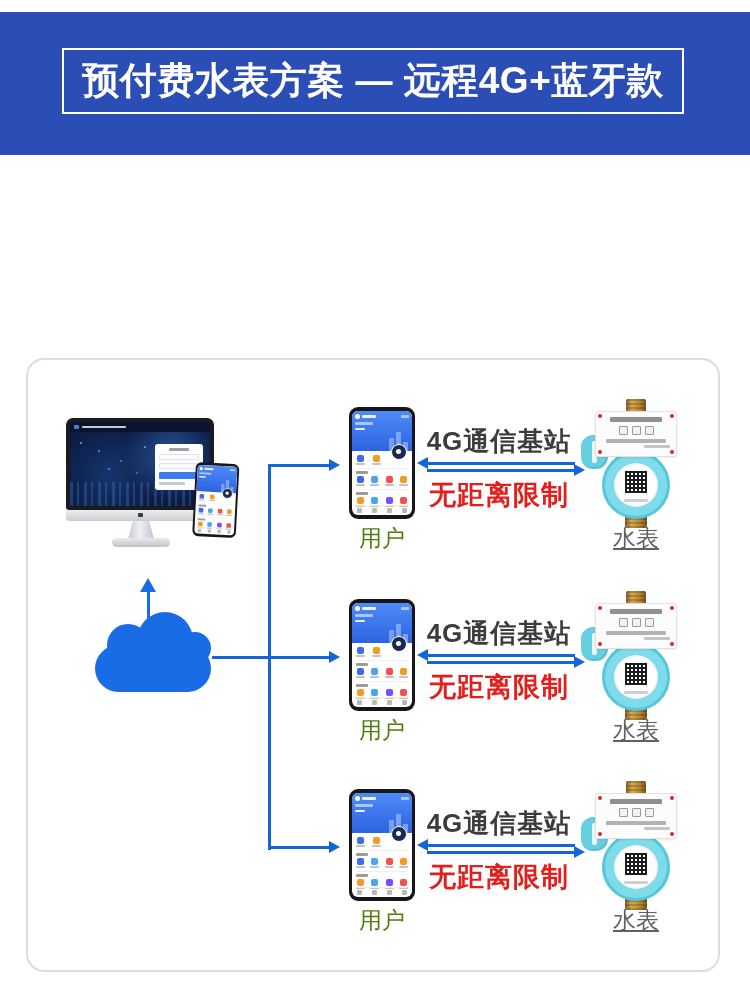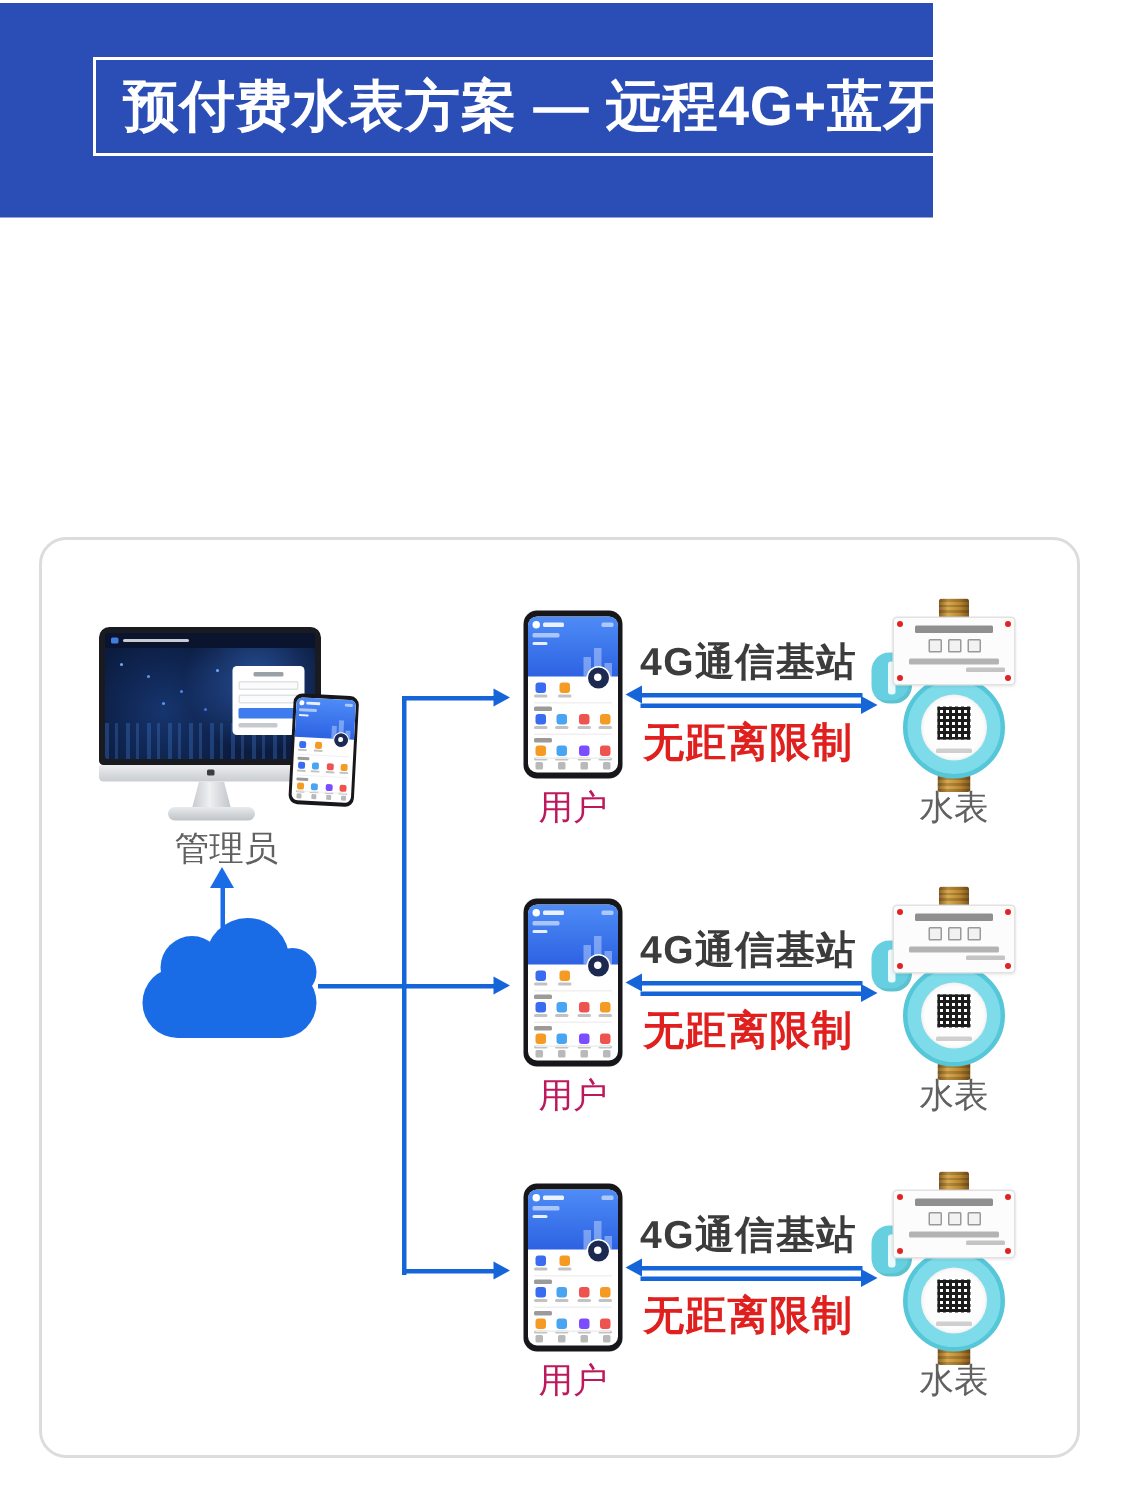--- a/index.html
+++ b/index.html
@@ -1,20 +1,20 @@
 <!DOCTYPE html>
 <html><head>
 <meta charset="utf-8">
 <style>
   html,body{margin:0;padding:0;background:#fff;}
   #page{position:relative;width:750px;height:1000px;background:#fff;overflow:hidden;
         font-family:"Liberation Sans","DejaVu Sans",sans-serif;}
 
   
-  .banner{position:absolute;left:0;top:2px;width:622px;height:143px;background:#2a4db6;}
+  .banner{position:absolute;left:0;top:12px;width:750px;height:143px;background:#2a4db6;}
   .banner-frame{position:absolute;left:62px;top:36px;width:622px;height:66px;border:2px solid #ffffff;
                 display:flex;align-items:center;justify-content:center;box-sizing:border-box;}
   .banner-title{color:#fff;font-size:37px;font-weight:bold;white-space:nowrap;letter-spacing:0.5px;}
 
   
   .intro{position:absolute;left:22px;top:170px;width:706px;margin:0;font-size:24px;font-weight:600;
          line-height:34px;color:#141414;text-align:justify;text-indent:2em;}
   .intro .red{color:#e0201e;}
 
   
@@ -80,30 +80,30 @@
   .ah{position:absolute;width:0;height:0;border-top:6px solid transparent;border-bottom:6px solid transparent;}
   .ah.right{border-left:11px solid #1565d8;}
   .ah.left{border-right:11px solid #1565d8;}
   .ah-r1{left:301px;top:291px;}
   .ah-b1{left:301px;top:99px;}
   .ah-b3{left:301px;top:481px;}
 
   
   .row{position:absolute;left:321px;width:360px;height:152px;}
   .row-1{top:47px;}.row-2{top:239px;}.row-3{top:429px;}
-  .user-label{position:absolute;left:-12px;top:116px;width:90px;text-align:center;font-size:23px;color:#be185d;}
+  .user-label{position:absolute;left:-12px;top:116px;width:90px;text-align:center;font-size:23px;color:#4d7c0f;}
   .station-label{position:absolute;left:72px;top:17px;width:156px;text-align:center;font-size:26px;
                  color:#3c3c3c;font-weight:600;letter-spacing:1px;white-space:nowrap;}
   .arrow-top{position:absolute;left:78px;top:55px;width:148px;height:2.5px;background:#1565d8;}
   .arrow-top .ah{left:-10px;top:-4.8px;}
   .arrow-bot{position:absolute;left:78px;top:62px;width:148px;height:2.5px;background:#1565d8;}
   .arrow-bot .ah{right:-10px;top:-4.8px;}
   .distance-label{position:absolute;left:72px;top:70px;width:156px;text-align:center;font-size:27px;
                   font-weight:bold;color:#e0201e;letter-spacing:1px;white-space:nowrap;}
-  .meter-label{position:absolute;left:244px;top:116px;width:86px;text-align:center;font-size:23px;color:#616161;}
+  .meter-label{position:absolute;left:244px;top:116px;width:86px;text-align:center;font-size:23px;color:#616161;text-decoration:underline;}
 
   
   .phone{position:absolute;background:#17171b;border-radius:9px;padding:4px 3px;box-sizing:border-box;}
   .row-phone{left:0;top:0;width:66px;height:112px;}
   .p-screen{position:relative;width:100%;height:100%;background:#fff;border-radius:6px;overflow:hidden;}
   .p-header{position:relative;height:38%;background:linear-gradient(180deg,#4e8cf7,#2d62e2);
             padding:3px 3px 0;box-sizing:border-box;}
   .p-hrow{display:flex;align-items:center;gap:2px;}
   .p-avatar{width:5px;height:5px;border-radius:50%;background:#fff;flex:none;}
   .p-bar{height:2.5px;background:#d8d8d8;border-radius:1px;display:inline-block;flex:none;}
@@ -271,21 +271,20 @@
       </div>
     </div>
     <div class="p-nav">
             <i></i>
             <i></i>
             <i></i>
             <i></i>
           </div>
   </div>
       </div>
-    <div class="admin-label">管理员</div>
 
     <div class="up-arrow-head"></div>
     <div class="up-arrow-line"></div>
 
     <div class="cloud">
       <div class="b1"></div>
         <div class="b2"></div>
         <div class="b3"></div>
         <div class="b0"></div>
     </div>

